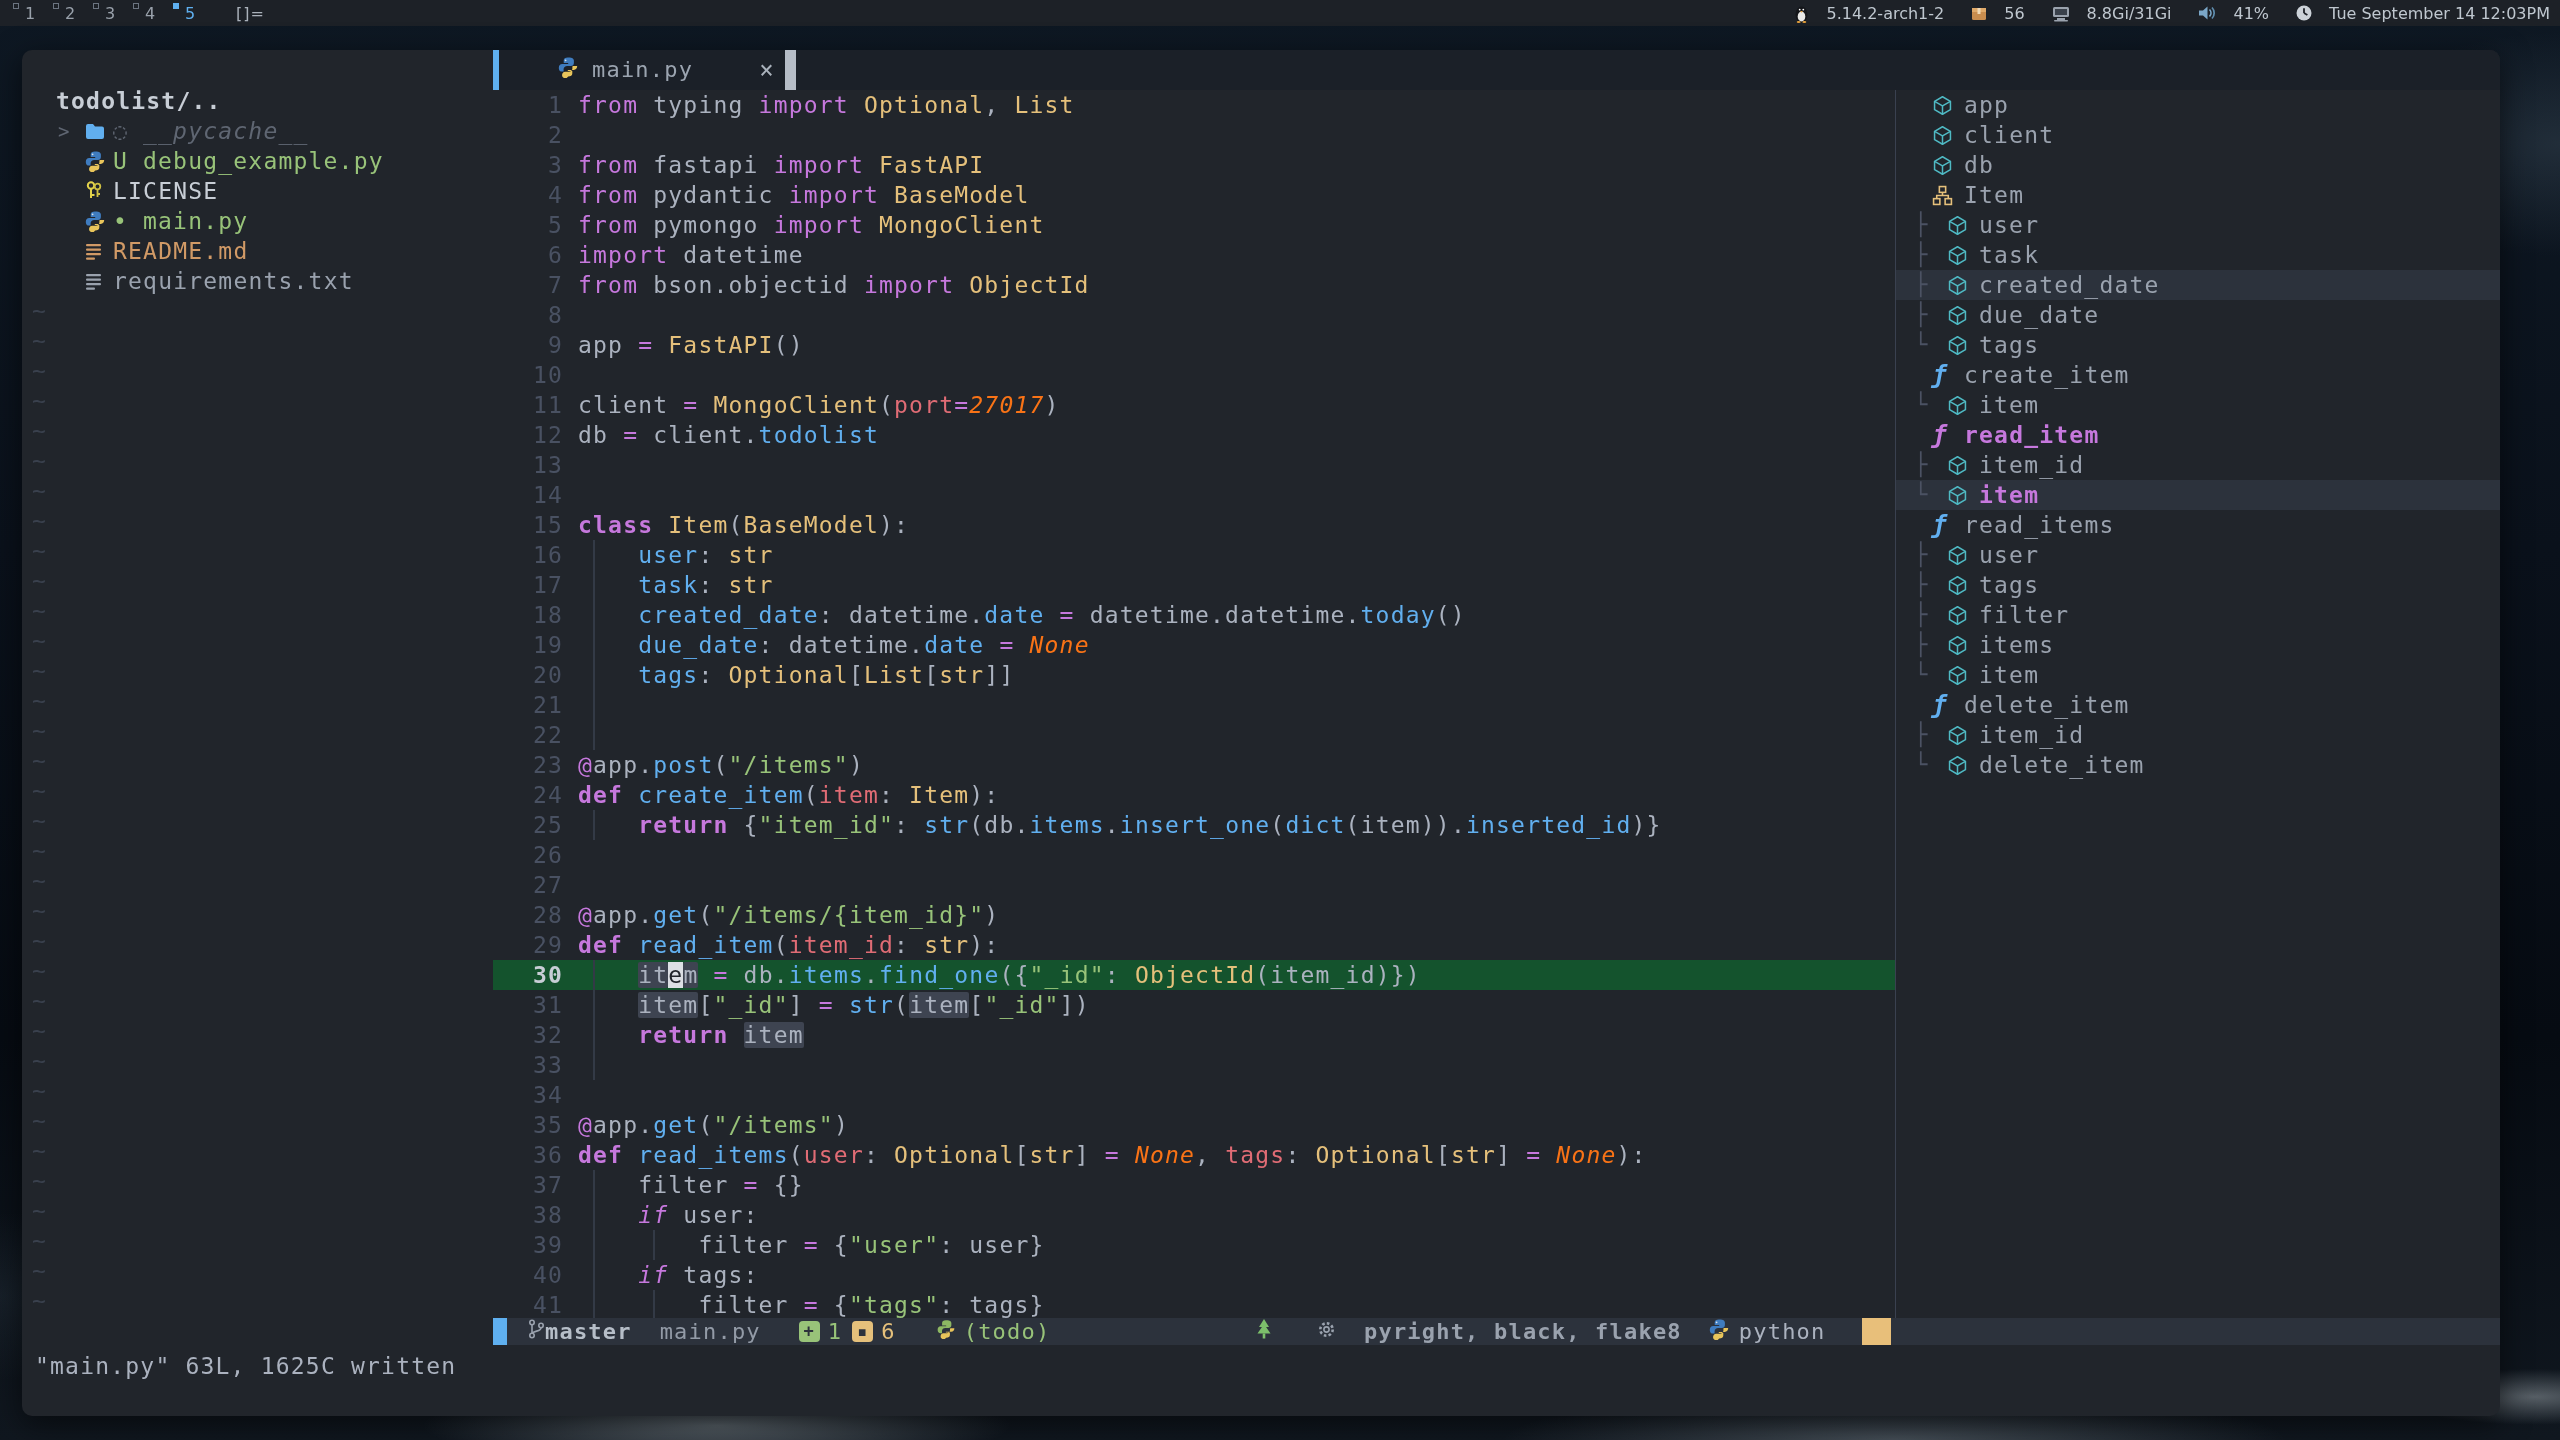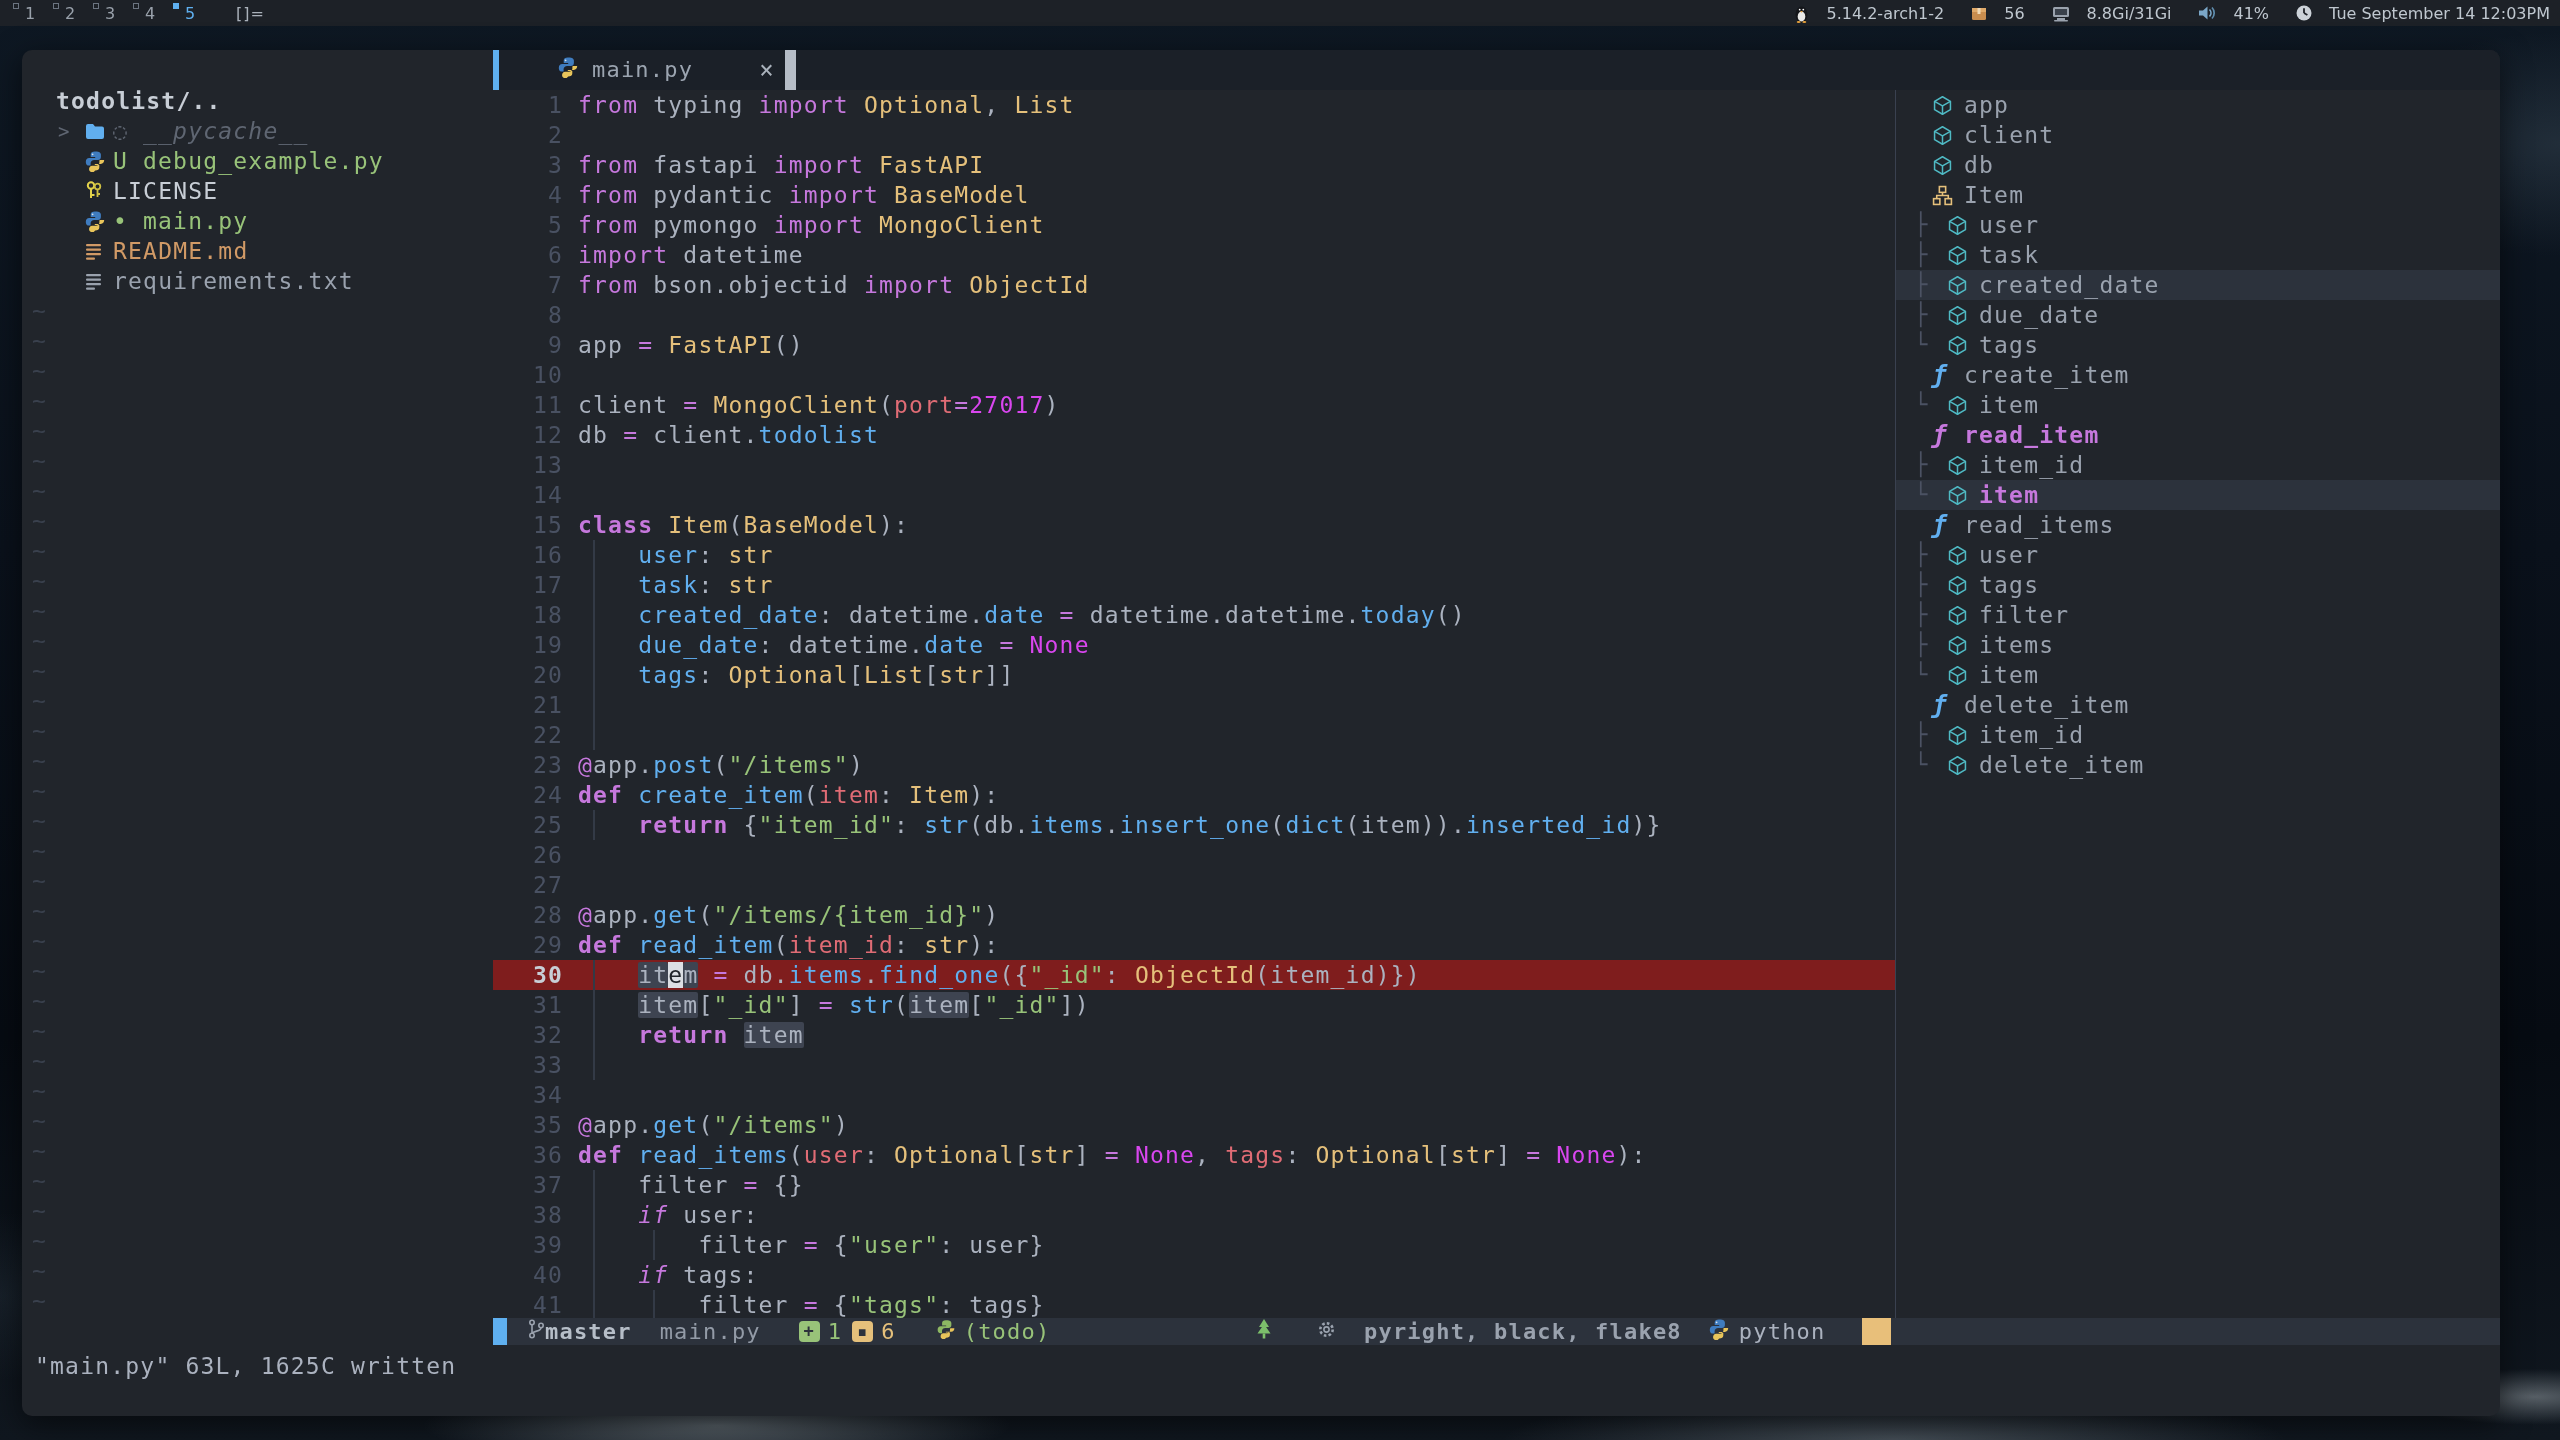--- a/index.html
+++ b/index.html
@@ -50,29 +50,29 @@
   .tab-accent{width:6px;height:40px;background:#5fb0f0;}
   .tab{display:flex;align-items:center;height:40px;cursor:pointer;}
   .tab .pyicon{margin-left:58px;}
   .tab-label{margin-left:13px;color:#9ba4b0;font-size:22px;}
   .tab-close{margin-left:66px;color:#aab2bc;font-size:24px;cursor:pointer;}
   .tab-cursorblock{position:absolute;left:292px;top:0;width:11px;height:40px;background:#b6bdc7;}
   .content-row{display:flex;height:1228px;}
   
   .editor{width:1402px;height:1228px;overflow:hidden;position:relative;}
   .cl{position:relative;height:30px;white-space:pre;display:flex;}
-  .cl.cursorline{background:#7f1d1d;align-items:flex-end;}
+  .cl.cursorline{background:#14532d;align-items:flex-end;}
   .num{width:70px;text-align:right;color:#495162;flex:0 0 70px;}
   .num.on{color:#c8ced6;font-weight:bold;}
   .code{margin-left:15px;}
   .guide{position:absolute;top:0;width:1.5px;height:30px;background:#333a46;}
   .sg{white-space:pre;}
   .fg{color:#abb2bf;} .pur{color:#c678dd;} .purB{color:#c678dd;font-weight:bold;}
   .purI{color:#c678dd;font-style:italic;} .red{color:#e06c75;} .yel{color:#e5c07b;}
-  .orn{color:#d946ef;} .grn{color:#98c379;} .blu{color:#61afef;margin-top:7px;}
+  .orn{color:#f97316;font-style:italic;} .grn{color:#98c379;} .blu{color:#61afef;margin-top:7px;}
   .occ{background:#3e4451;border-radius:2px;}
   .cur{background:#dcdfe4;color:#21252b;}
   
   .vista{width:605px;height:1228px;border-left:1.5px solid #3a4150;box-sizing:border-box;overflow:hidden;}
   .vs-row{height:30px;display:flex;align-items:center;white-space:pre;cursor:pointer;}
   .vs-row.hl{background:#2c323c;}
   .vs-tree{color:#4b5263;width:33px;margin-left:18px;font-size:22px;}
   .vs-lvl0{width:18px;}
   .vs-icon{width:32px;display:inline-flex;align-items:center;}
   .vs-label{color:#9aa2ae;}

